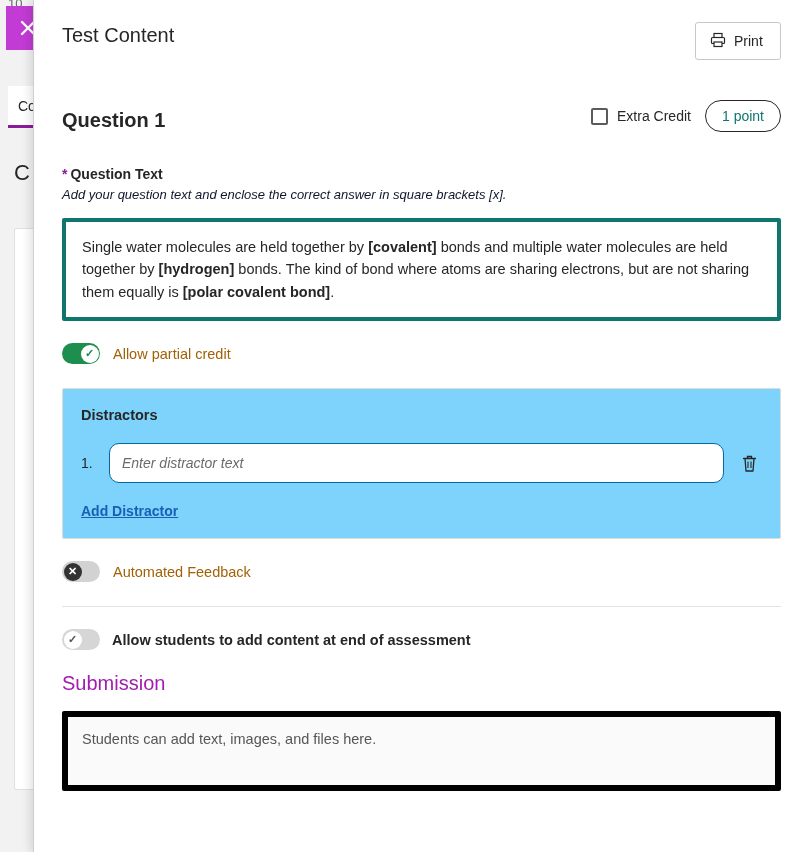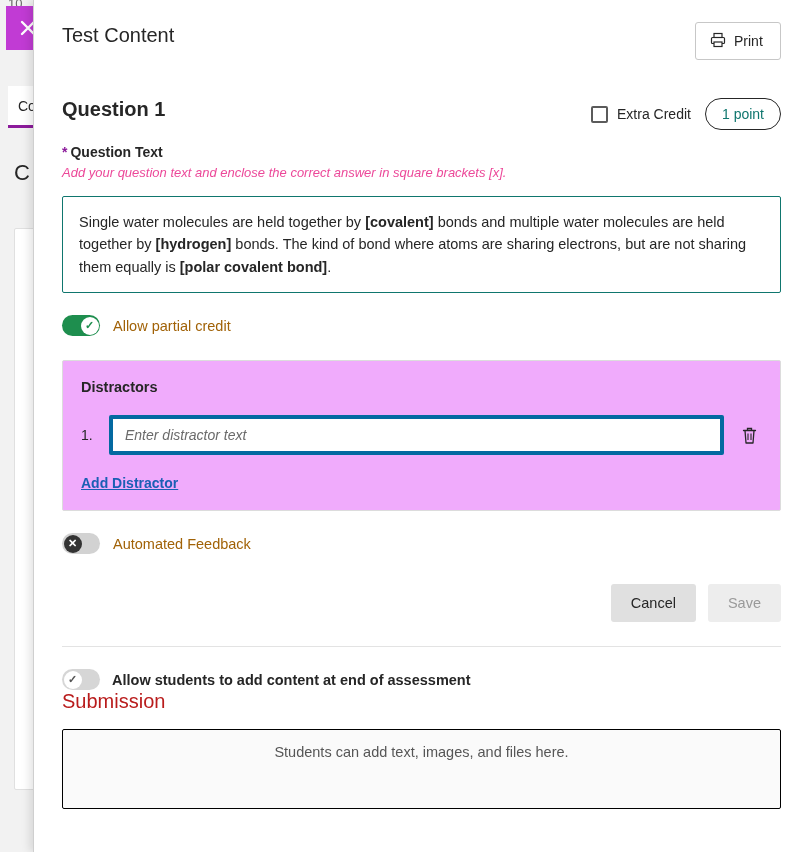--- a/index.html
+++ b/index.html
@@ -117,21 +117,21 @@
     box-sizing: border-box;
   }
 
   .content {
     padding: 0 28px;
     box-sizing: border-box;
   }
 
   .q-header-row {
     display: flex;
-    align-items: flex-start;
+    align-items: flex-end;
     margin-top: 28px;
     height: 34px;
   }
   .q-title {
     font-size: 20px;
     font-weight: bold;
     color: #262626;
   }
   .q-header-right {
     margin-left: auto;
@@ -162,40 +162,40 @@
     border: 1px solid #262626;
     border-radius: 18px;
     padding: 7px 16px;
     font-size: 14px;
     color: #0f766e;
     background: #fff;
     cursor: pointer;
   }
 
   .field-label {
-    margin-top: 12px;
+    margin-top: 34px;
     font-size: 14px;
     font-weight: bold;
     color: #262626;
   }
   .req-star {
     color: #8c1b9b;
     font-weight: bold;
     margin-right: 3px;
   }
   .field-help {
     margin-top: 5px;
     font-size: 13px;
     font-style: italic;
-    color: #ec4899;
+    color: #0f172a;
   }
 
   .qtext-box {
     margin-top: 16px;
-    border: 1px solid #0f766e;
+    border: 4px solid #0f766e;
     border-radius: 2px;
     padding: 14px 16px;
     font-size: 14.5px;
     line-height: 1.55;
     color: #262626;
     min-height: 66px;
   }
   .qtext-box b { font-weight: bold; }
 
   .toggle-row {
@@ -236,21 +236,21 @@
   }
   .toggle-label {
     font-size: 14.5px;
     color: #a16207;
   }
 
   .distractors-box {
     margin-top: 24px;
     border: 1px solid #dcdcdc;
     border-radius: 2px;
-    background: #f0abfc;
+    background: #7dd3fc;
     padding: 18px 18px 18px 18px;
   }
   .distractors-title {
     font-size: 14.5px;
     font-weight: bold;
     color: #262626;
   }
   .distractor-row {
     display: flex;
     align-items: center;
@@ -258,22 +258,22 @@
     gap: 12px;
   }
   .distractor-num {
     font-size: 14px;
     color: #262626;
     width: 16px;
   }
   .distractor-input {
     flex: 1;
     height: 40px;
-    border: 4px solid #0369a1;
-    border-radius: 2px;
+    border: 1px solid #0369a1;
+    border-radius: 10px;
     background: #fff;
     padding: 0 12px;
     font-size: 14px;
     font-family: "Liberation Sans", sans-serif;
     color: #262626;
     box-sizing: border-box;
   }
   .distractor-input::placeholder {
     color: #6b6b6b;
     font-style: italic;
@@ -344,34 +344,34 @@
     background: #fff;
     color: #555;
   }
   .allow-label {
     font-size: 14.5px;
     font-weight: bold;
     color: #262626;
   }
 
   .submission-title {
+    margin-top: 22px;
     font-size: 20px;
-    color: #b91c1c;
+    color: #a21caf;
   }
   .submission-box {
     margin-top: 16px;
     height: 80px;
-    border: 1px solid #000000;
+    border: 6px solid #000000;
     border-radius: 2px;
     background: #fafafa;
     padding: 14px 14px;
     font-size: 14.5px;
     color: #565656;
     box-sizing: border-box;
-    text-align: center;
   }
 </style>
 </head>
 <body>
 
 <div class="bg-page">
   <div class="bg-left-strip"></div>
   <div class="bg-topnum">10</div>
   <div class="bg-close-square">
     <svg width="20" height="20" viewBox="0 0 20 20" aria-hidden="true">
@@ -444,24 +444,20 @@
       <span class="add-distractor">Add Distractor</span>
     </div>
 
     <div class="toggle-row">
       <div class="toggle off">
         <span class="knob">✕</span>
       </div>
       <span class="toggle-label">Automated Feedback</span>
     </div>
 
-    <div class="btn-row">
-      <button class="btn btn-cancel">Cancel</button>
-      <button class="btn btn-save">Save</button>
-    </div>
 
     <div class="divider"></div>
 
     <div class="allow-row">
       <div class="toggle grey">
         <span class="knob">✓</span>
       </div>
       <span class="allow-label">Allow students to add content at end of assessment</span>
     </div>
 

